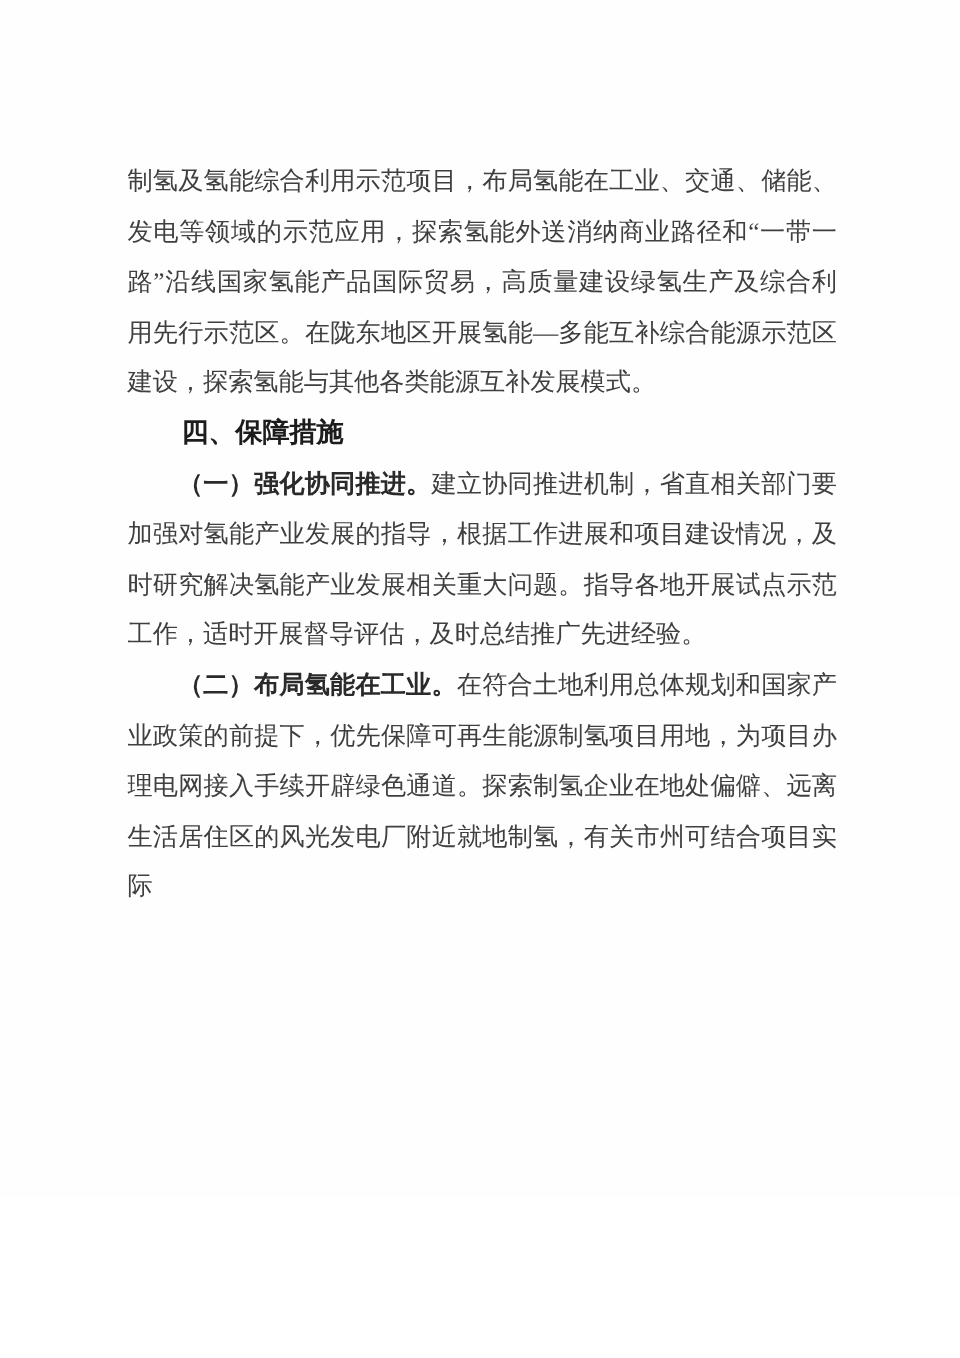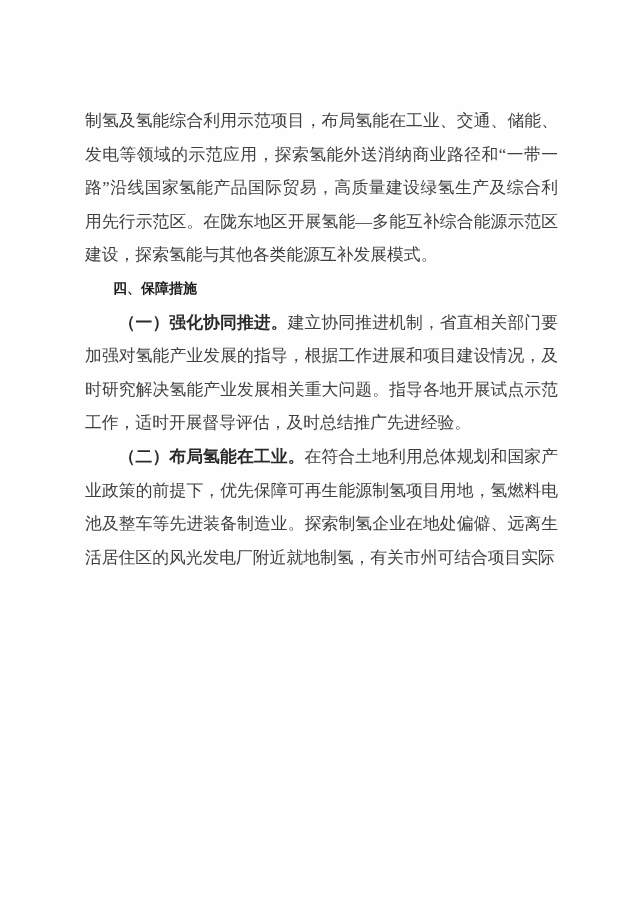--- a/index.html
+++ b/index.html
@@ -29,21 +29,21 @@
   .para {
     margin: 0;
     text-indent: 2em;
   }
   .para.no-indent {
     text-indent: 0;
   }
   .section-heading {
     margin: 0;
     text-indent: 2em;
-    font-size: 14px;
+    font-size: 18px;
     line-height: 33.6px;
     font-weight: 700;
     color: #1c1c1c;
     font-family: "Liberation Sans", "DejaVu Sans", sans-serif;
     text-align: left;
   }
   .lead {
     font-weight: 700;
     color: #2a2a2a;
   }
@@ -68,20 +68,20 @@
 <body>
 
 <div class="page">
   <div class="content">
     <p class="para no-indent">制氢及氢能综合利用示范项目，布局氢能在工业、交通、储能、发电等领域的示范应用，探索氢能外送消纳商业路径和“一带一路”沿线国家氢能产品国际贸易，高质量建设绿氢生产及综合利用先行示范区。在陇东地区开展氢能—多能互补综合能源示范区建设，探索氢能与其他各类能源互补发展模式。</p>
     <h3 class="section-heading">四、保障措施</h3>
     <p class="para">
       <span class="lead">（一）强化协同推进。</span><span>建立协同推进机制，省直相关部门要加强对氢能产业发展的指导，根据工作进展和项目建设情况，及时研究解决氢能产业发展相关重大问题。指导各地开展试点示范工作，适时开展督导评估，及时总结推广先进经验。</span>
     </p>
     <p class="para">
-      <span class="lead">（二）布局氢能在工业。</span><span>在符合土地利用总体规划和国家产业政策的前提下，优先保障可再生能源制氢项目用地，氢燃料电池及整车等先进装备制造业。探索制氢企业在地处偏僻、远离生活居住区的风光发电厂附近就地制氢，有关市州可结合项目实际</span>
+      <span class="lead">（二）布局氢能在工业。</span><span>在符合土地利用总体规划和国家产业政策的前提下，优先保障可再生能源制氢项目用地，为项目办理电网接入手续开辟绿色通道。探索制氢企业在地处偏僻、远离生活居住区的风光发电厂附近就地制氢，有关市州可结合项目实际</span>
     </p>
   </div>
 
   <div class="page-number">
     <span class="dash">—</span><span class="num">9</span><span class="dash">—</span>
   </div>
 </div>
 
 </body></html>

